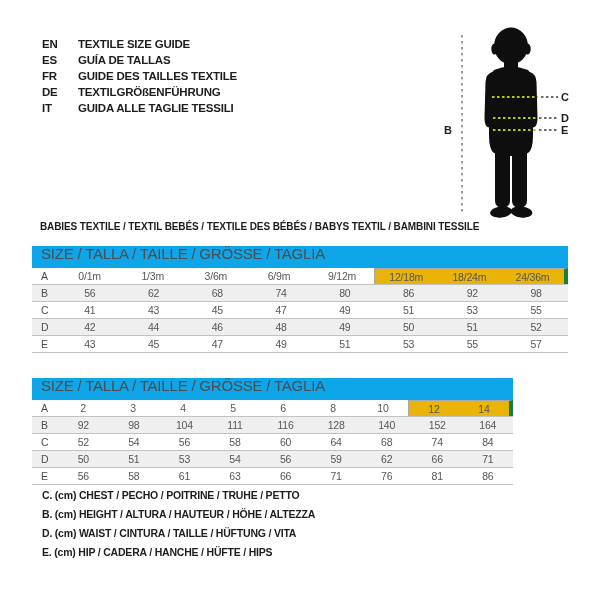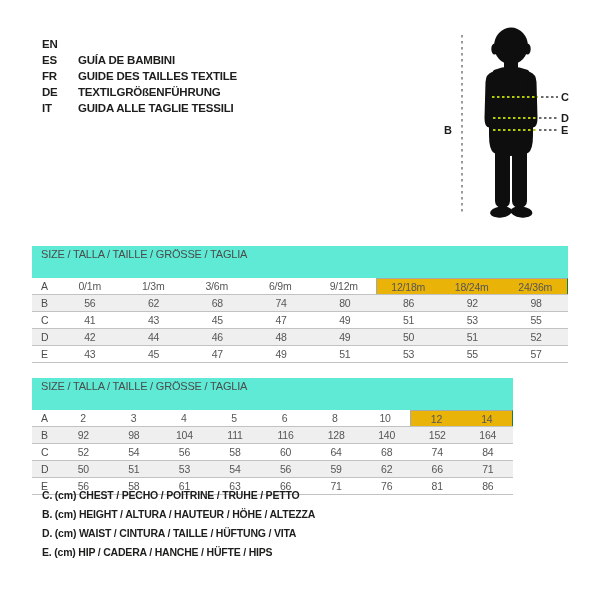--- a/index.html
+++ b/index.html
@@ -26,48 +26,49 @@
 
   
   .sec-title{position:absolute;left:40px;font-size:10px;font-weight:700;letter-spacing:-0.1px;white-space:nowrap;color:#1d1d1b;}
   .babies-title{top:221px;}
   .children-title{top:359px;}
 
   
   .stable{position:absolute;left:32px;}
   .stable.babies{top:246px;width:536px;}
   .stable.children{top:378px;width:481px;}
-  .size-bar{height:32px;line-height:16px;background:#5eead4;color:#4c4c4c;
-            font-size:11px;padding-left:9px;letter-spacing:-0.2px;box-sizing:border-box;}
+  .size-bar{height:22px;line-height:16px;background:#0ea5e9;color:#4c4c4c;
+            font-size:15px;padding-left:9px;letter-spacing:-0.2px;box-sizing:border-box;}
   .rows{border-bottom:1px solid #c2c2c2;}
   .trow{display:flex;height:16px;line-height:16px;font-size:10.5px;color:#565656;letter-spacing:-0.2px;}
   .trow + .trow{border-top:1px solid #c2c2c2;}
   .trow.alt{background:#efefef;}
   .tcell{flex:1;text-align:center;box-sizing:border-box;}
   .tcell.label{flex:0 0 26px;text-align:left;padding-left:9px;color:#4c4c4c;}
   .tcell.hl{border-top:1px solid #a8a8a8;background:#eab308;}
   .tcell.hl-first{border-left:1px solid #a8a8a8;}
-  .tcell.hl-last{border-right:1px solid #15803d;}
+  .tcell.hl-last{border-right:4px solid #15803d;}
 
   
   .legend{position:absolute;left:42px;top:486px;}
   .legend-row{height:19px;line-height:19px;font-size:10.5px;font-weight:700;letter-spacing:-0.2px;white-space:nowrap;}
 </style>
 </head>
 <body>
 
 <div class="canvas">
 
   <div class="langs">
     <div class="lang-row">
       <span class="lang-code">EN</span>
+      <span class="lang-text">TEXTILE SIZE GUIDE</span>
     </div>
     <div class="lang-row">
       <span class="lang-code">ES</span>
-      <span class="lang-text">GUÍA DE BAMBINI</span>
+      <span class="lang-text">GUÍA DE TALLAS</span>
     </div>
     <div class="lang-row">
       <span class="lang-code">FR</span>
       <span class="lang-text">GUIDE DES TAILLES TEXTILE</span>
     </div>
     <div class="lang-row">
       <span class="lang-code">DE</span>
       <span class="lang-text">TEXTILGRÖßENFÜHRUNG</span>
     </div>
     <div class="lang-row">
@@ -103,20 +104,21 @@
 
       <line x1="53" y1="120" x2="96" y2="120" stroke="#b4cc00" stroke-width="2" stroke-dasharray="2.5,2.5"></line>
       <line x1="99" y1="120" x2="118" y2="120" stroke="#3a3a3a" stroke-width="1.3" stroke-dasharray="2.5,2.5"></line>
     </svg>
     <span class="fig-label lbl-b">B</span>
     <span class="fig-label lbl-c">C</span>
     <span class="fig-label lbl-d">D</span>
     <span class="fig-label lbl-e">E</span>
   </div>
 
+  <div class="sec-title babies-title">BABIES TEXTILE / TEXTIL BEBÉS / TEXTILE DES BÉBÉS / BABYS TEXTIL / BAMBINI TESSILE</div>
   <div class="stable babies">
     <div class="size-bar">SIZE / TALLA / TAILLE / GRÖSSE / TAGLIA</div>
     <div class="rows">
         <div class="trow">
           <span class="tcell label">A</span>
           <span class="tcell">0/1m</span>
           <span class="tcell">1/3m</span>
           <span class="tcell">3/6m</span>
           <span class="tcell">6/9m</span>
           <span class="tcell">9/12m</span>

